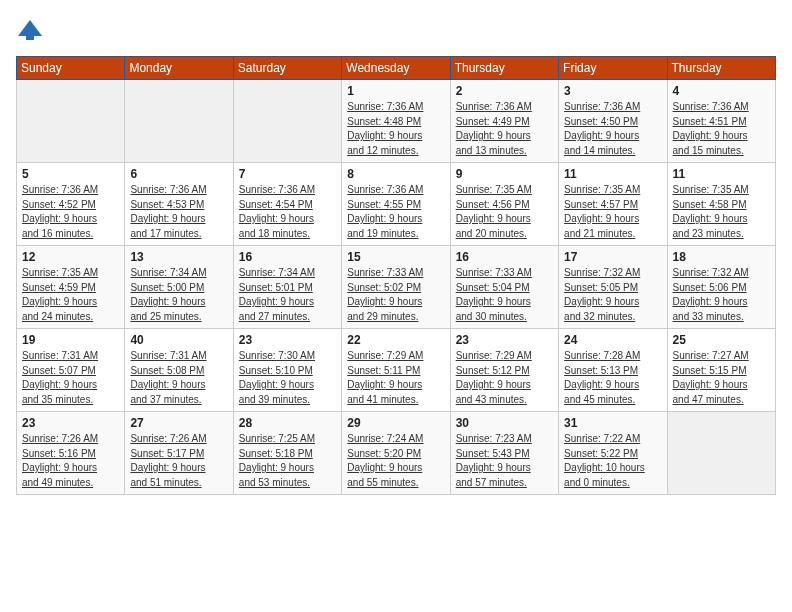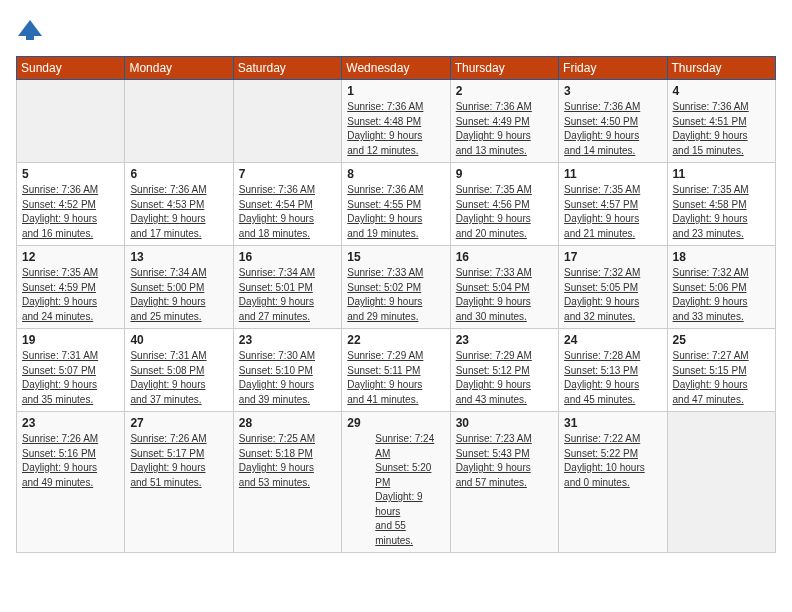--- a/index.html
+++ b/index.html
@@ -331,21 +331,21 @@
         </td>
         <td>
           <div class="day-number">28</div>
           <div class="day-info" style="white-space: pre-line;">Sunrise: 7:25 AM
 Sunset: 5:18 PM
 Daylight: 9 hours
 and 53 minutes.</div>
         </td>
         <td>
           <div class="day-number">29</div>
-          <div class="day-info" style="white-space: pre-line; margin-left: 28px;">Sunrise: 7:24 AM
+          <div class="day-info" style="white-space: pre-line;">Sunrise: 7:24 AM
 Sunset: 5:20 PM
 Daylight: 9 hours
 and 55 minutes.</div>
         </td>
         <td>
           <div class="day-number">30</div>
           <div class="day-info" style="white-space: pre-line;">Sunrise: 7:23 AM
 Sunset: 5:43 PM
 Daylight: 9 hours
 and 57 minutes.</div>

